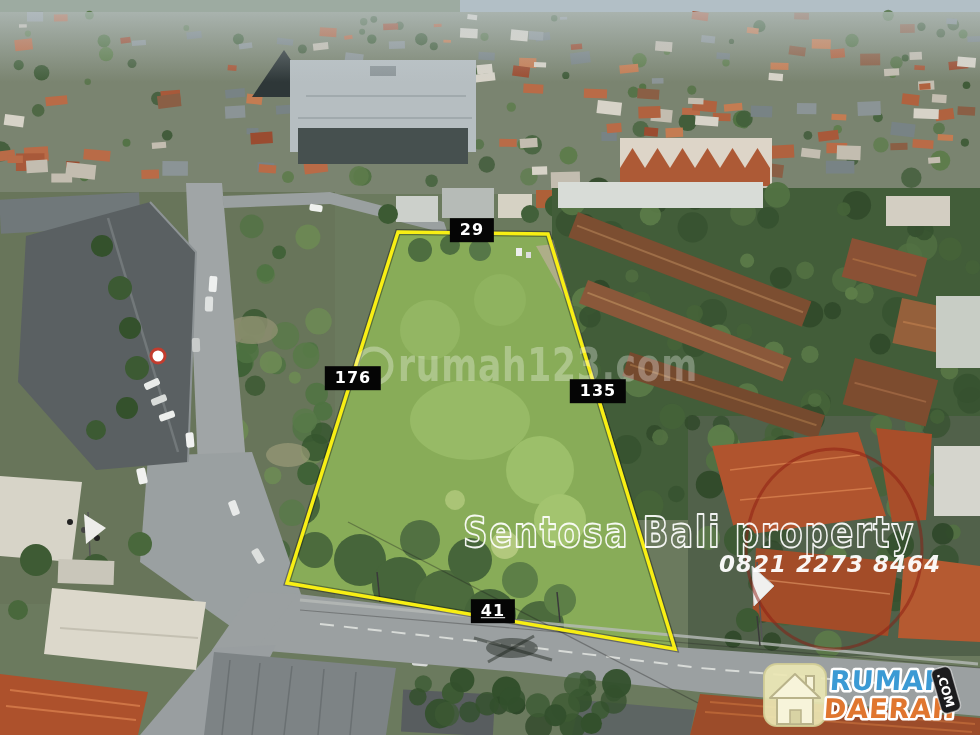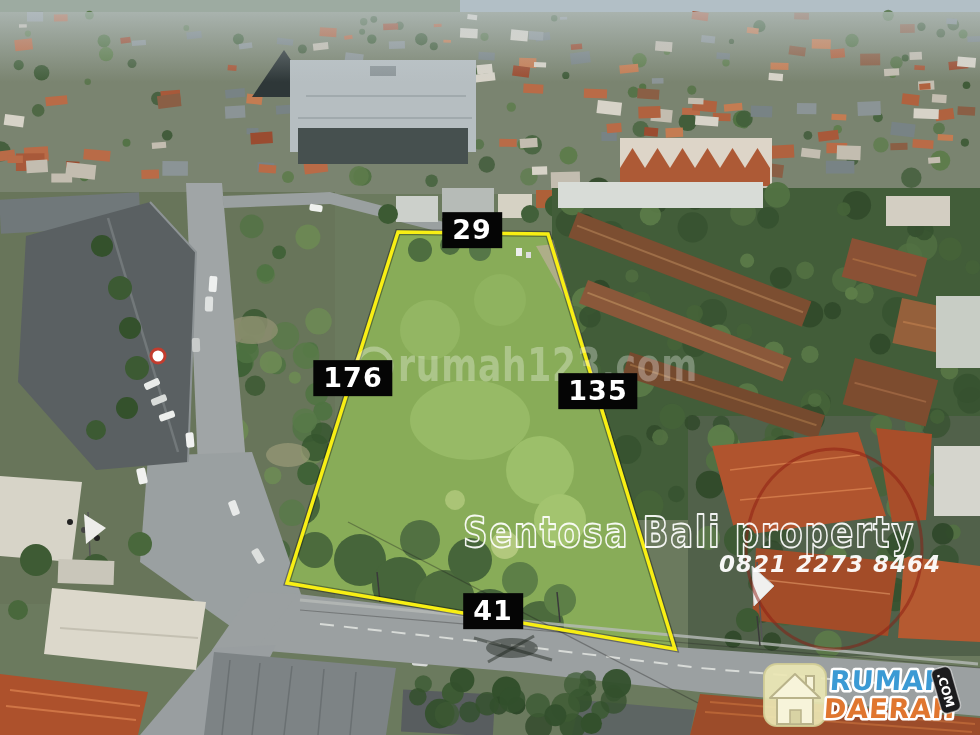--- a/index.html
+++ b/index.html
@@ -1,21 +1,21 @@
 <!DOCTYPE html>
 <html><head>
 <meta charset="utf-8">
 <style>
   html,body{margin:0;padding:0;background:#111;}
   .stage{position:relative;width:980px;height:735px;overflow:hidden;
          font-family:"DejaVu Sans","Liberation Sans",sans-serif;background:#6b7a5e;}
   .stage svg.scene{position:absolute;left:0;top:0;}
   .overlay{position:absolute;left:0;top:0;pointer-events:none;}
   .dim-label{position:absolute;transform:translate(-50%,-50%);
-             background:#050505;color:#fff;font-weight:bold;font-size:27px;
+             background:#050505;color:#fff;font-weight:bold;font-size:16px;
              letter-spacing:1px;padding:3px 10px;line-height:1.1;white-space:nowrap;}
   .logo-wrap{position:absolute;left:758px;top:650px;width:220px;height:84px;}
 </style>
 </head>
 <body>
 
 <div class="stage">
 
   <svg class="scene" width="980" height="735" viewBox="0 0 980 735">
     <defs>
@@ -681,21 +681,21 @@
     <text x="398" y="381" font-size="46" font-weight="bold" fill="rgba(255,255,255,0.30)" letter-spacing="1" textLength="300" lengthAdjust="spacingAndGlyphs" font-family="DejaVu Sans, sans-serif">rumah123.com</text>
 
     <ellipse cx="834" cy="549" rx="88" ry="100" fill="none" stroke="rgba(140,25,15,0.5)" stroke-width="3"></ellipse>
     <text x="463" y="547" font-size="42" font-weight="bold" fill="none" stroke="rgba(255,255,255,0.92)" stroke-width="1.8" stroke-linejoin="round" letter-spacing="2" textLength="452" lengthAdjust="spacingAndGlyphs" font-family="DejaVu Sans, sans-serif">Sentosa Bali property</text>
     <text x="830" y="572" text-anchor="middle" font-size="23" font-weight="bold" font-style="italic" fill="rgba(255,255,255,0.95)" letter-spacing="1" font-family="DejaVu Sans, sans-serif">0821 2273 8464</text>
   </svg>
 
   <div class="dim-label" style="left:472px;top:230px;">29</div>
   <div class="dim-label" style="left:353px;top:378px;">176</div>
   <div class="dim-label" style="left:598px;top:391px;">135</div>
-  <div class="dim-label" style="left:493px;top:611px;">41</div>
+  <div class="dim-label" style="left:493px;top:611px;text-decoration:underline;">41</div>
 
   <div class="logo-wrap">
     <svg width="220" height="84" viewBox="0 0 220 84">
       <g>
         <rect x="6" y="14" width="62" height="62" rx="13" fill="rgba(235,231,180,0.92)" stroke="rgba(210,205,150,0.9)" stroke-width="2"></rect>
         <rect x="48" y="26" width="8" height="14" fill="#f7f4da" stroke="#b9b38a" stroke-width="2"></rect>
         <polygon points="12,48 37,24 62,48" fill="#f7f4da" stroke="#b9b38a" stroke-width="2" stroke-linejoin="round"></polygon>
         <rect x="19" y="48" width="36" height="26" fill="#f7f4da" stroke="#b9b38a" stroke-width="2"></rect>
         <rect x="32" y="60" width="11" height="14" fill="#d8d3a4" stroke="#b9b38a" stroke-width="1.5"></rect>
       </g>

